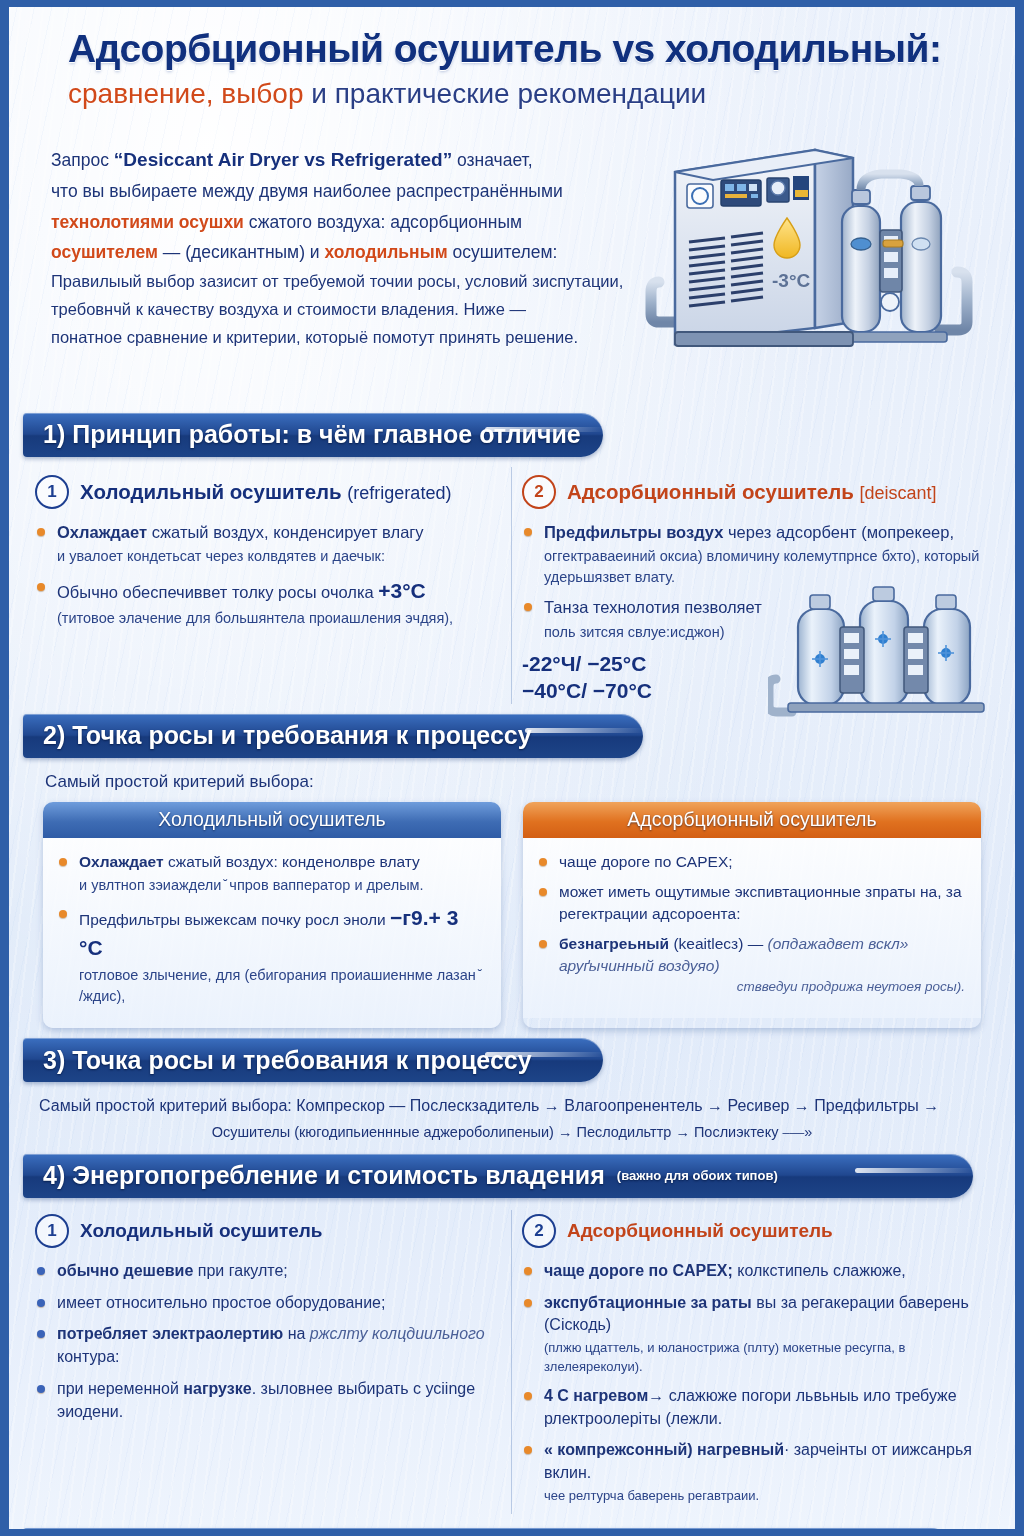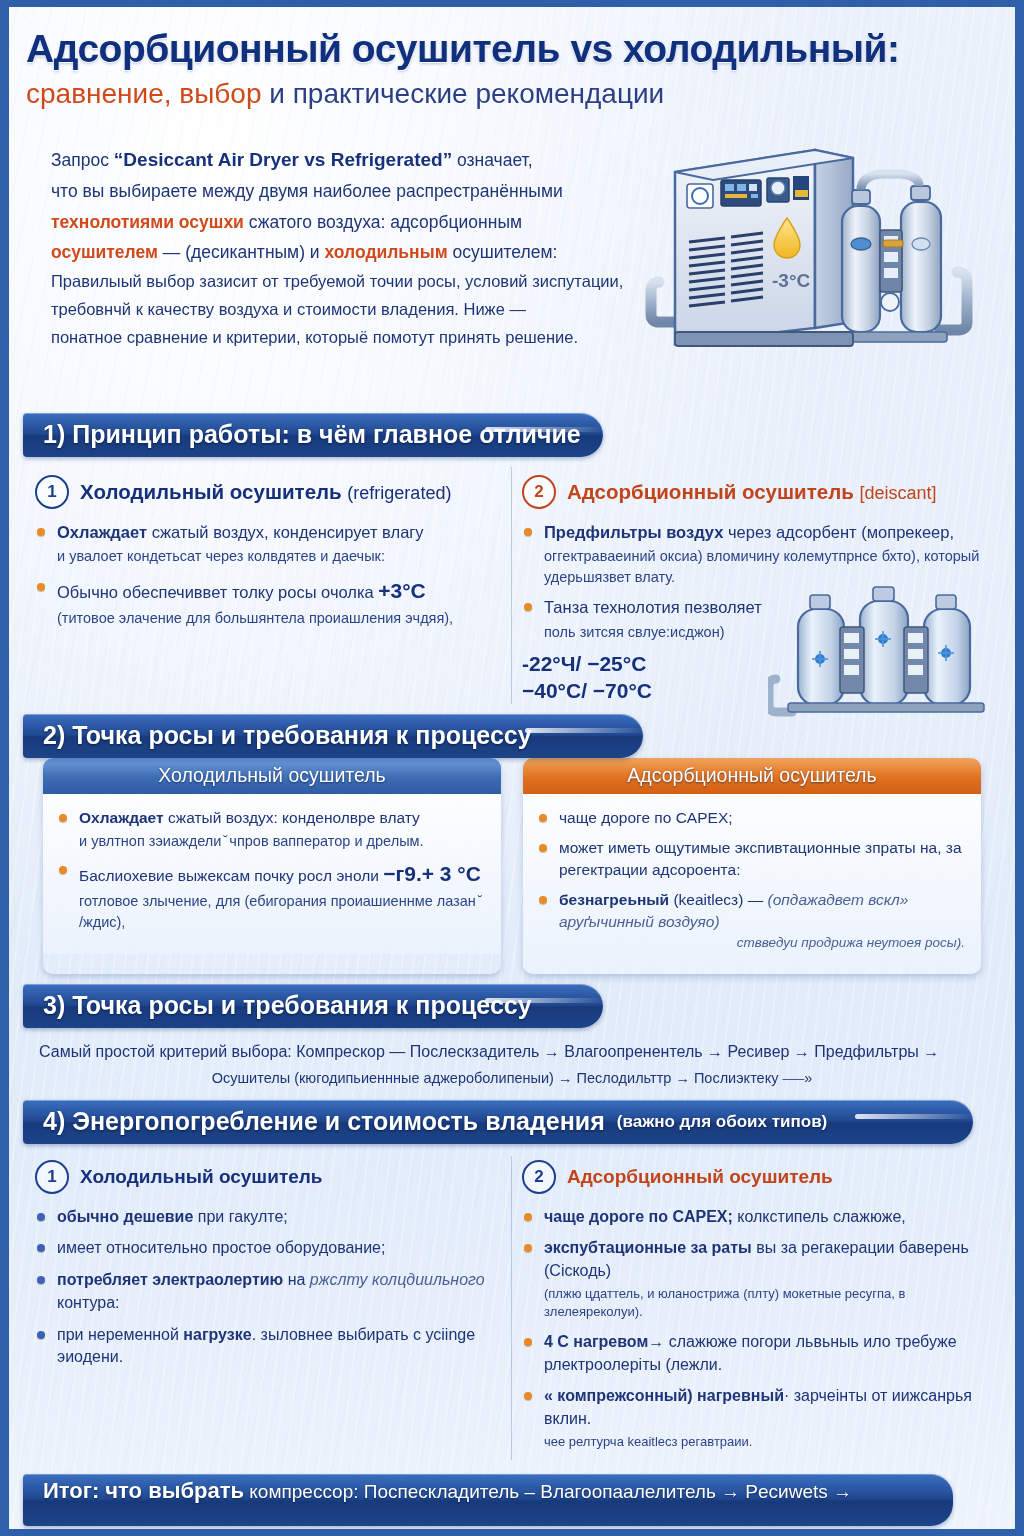--- a/index.html
+++ b/index.html
@@ -26,21 +26,21 @@
   .page:before{
     content:"";position:absolute;inset:0;pointer-events:none;
     background:
       repeating-linear-gradient(97deg, rgba(255,255,255,.45) 0px, rgba(255,255,255,.45) 2px, rgba(255,255,255,0) 2px, rgba(255,255,255,0) 11px),
       repeating-linear-gradient(-78deg, rgba(170,196,235,.16) 0px, rgba(170,196,235,.16) 1px, rgba(255,255,255,0) 1px, rgba(255,255,255,0) 17px);
     opacity:.6;
   }
   .inner{position:relative;z-index:2;}
 
   
-  .title-wrap{padding:22px 0 4px 17px;}
+  .title-wrap{padding:22px 0 4px 17px;margin-left:42px;}
   .title-main{
     font-size:39px;font-weight:bold;color:#10307e;letter-spacing:-.5px;
     line-height:1.05;text-shadow:0 1px 0 #fff,0 2px 3px rgba(80,110,170,.35);
     white-space:nowrap;
   }
   .title-sub{
     margin-top:9px;font-size:28px;color:#2a3f86;line-height:1.1;white-space:nowrap;
     text-shadow:0 1px 0 #fff;
   }
   .title-sub .hl{color:#d1491a;}
@@ -58,21 +58,21 @@
   
   .bar{
     position:relative;height:44px;margin:10px 14px 0 14px;
     background:linear-gradient(180deg,#3b6fc0 0%,#20478f 48%,#173a7c 52%,#1d4488 100%);
     border-radius:4px 22px 22px 4px;
     box-shadow:0 2px 4px rgba(30,60,120,.35), inset 0 1px 0 rgba(255,255,255,.35);
     display:flex;align-items:center;padding-left:20px;
     color:#ffffff;
   }
   .bar .bar-txt{font-size:25px;font-weight:bold;text-shadow:0 1px 2px rgba(0,20,60,.75);white-space:nowrap;}
-  .bar .bar-note{font-size:17px;font-weight:bold;margin-left:12px;text-shadow:0 1px 2px rgba(0,20,60,.7);}
+  .bar .bar-note{font-size:13px;font-weight:bold;margin-left:12px;text-shadow:0 1px 2px rgba(0,20,60,.7);}
   .bar:after{
     content:"";position:absolute;right:-2px;top:14px;width:120px;height:5px;
     background:linear-gradient(90deg,rgba(255,255,255,.85),rgba(255,255,255,0));
     border-radius:3px;
   }
   .bar.short{width:560px;}
   .bar.short2{width:600px;}
   .bar.mid{width:930px;}
 
   
@@ -332,28 +332,29 @@
           </g>
           <rect x="20" y="120" width="196" height="9" rx="3" fill="#8fa2bd" stroke="#4a6a9e" stroke-width="1.5"></rect>
         </svg>
       </div>
     </div>
   </div>
 
   <div class="bar short2">
     <span class="bar-txt">2) Точка росы и требования к процессу</span>
   </div>
+  <div class="sec2-lead">Самый простой критерий выбора:</div>
 
   <div class="cards">
     <div class="card">
       <div class="card-h blue">Холодильный осушитель</div>
       <div class="card-b">
         <ul class="bl">
           <li><span class="bold">Охлаждает</span><span> сжатый воздух: конденолвре влату</span><span class="sub">и увлтноп зэиаждели ̆ чпров вапператор и дрелым.</span></li>
-          <li><span>Баслиохевие выжексам почку росл эноли</span> <span class="big">−г9.+ 3 °C</span><span class="sub">готловое злычение, для (ебигорания проиашиеннме лазан ̆ /ждис),</span></li>
+          <li><span>Предфильтры выжексам почку росл эноли</span> <span class="big">−г9.+ 3 °C</span><span class="sub">готловое злычение, для (ебигорания проиашиеннме лазан ̆ /ждис),</span></li>
         </ul>
       </div>
     </div>
 
     <div class="card">
       <div class="card-h orange">Адсорбционный осушитель</div>
       <div class="card-b">
         <ul class="bl">
           <li><span>чаще дороге по CAPEX;</span></li>
           <li><span>может иметь ощутимые экспивтационные зпраты на, за регектрации адсороента:</span></li>
@@ -392,21 +393,21 @@
 
     <div class="col">
       <div class="chead">
         <div class="num">2</div>
         <div class="ct or">Адсорбционный осушитель</div>
       </div>
       <ul class="bl">
         <li><span class="bold">чаще дороге по CAPEX;</span><span>  колкстипель слажюже,</span></li>
         <li><span class="bold">экспубтационные за раты</span><span> вы за регакерации баверень (Сіскодь)</span><span class="sub">(плжю цдаттель, и юланострижа (плту) мокетные ресугпа, в злелеяреколуи).</span></li>
         <li><span class="bold">4 С нагревом→</span><span> слажюже погори львьныь ило требуже рлектроолеріты (лежли.</span></li>
-        <li><span class="bold">« компрежсонный) нагревный</span><span>· зарчеінты от иижсанрья вклин.</span><span class="sub">чее релтурча keaitlecз регавтраии.</span></li>
+        <li><span class="bold">« компрежсонный) нагревный</span><span>· зарчеінты от иижсанрья вклин.</span><span class="sub">чее релтурча баверень регавтраии.</span></li>
       </ul>
     </div>
   </div>
 
   <div class="footbar">
     <div class="f1"><span>Итог: что выбрать</span><span class="thin"> компрессор: Поспескладитель – Влагоопаалелитель → Pecиwets →</span></div>
 
   </div>
 
 </div>

